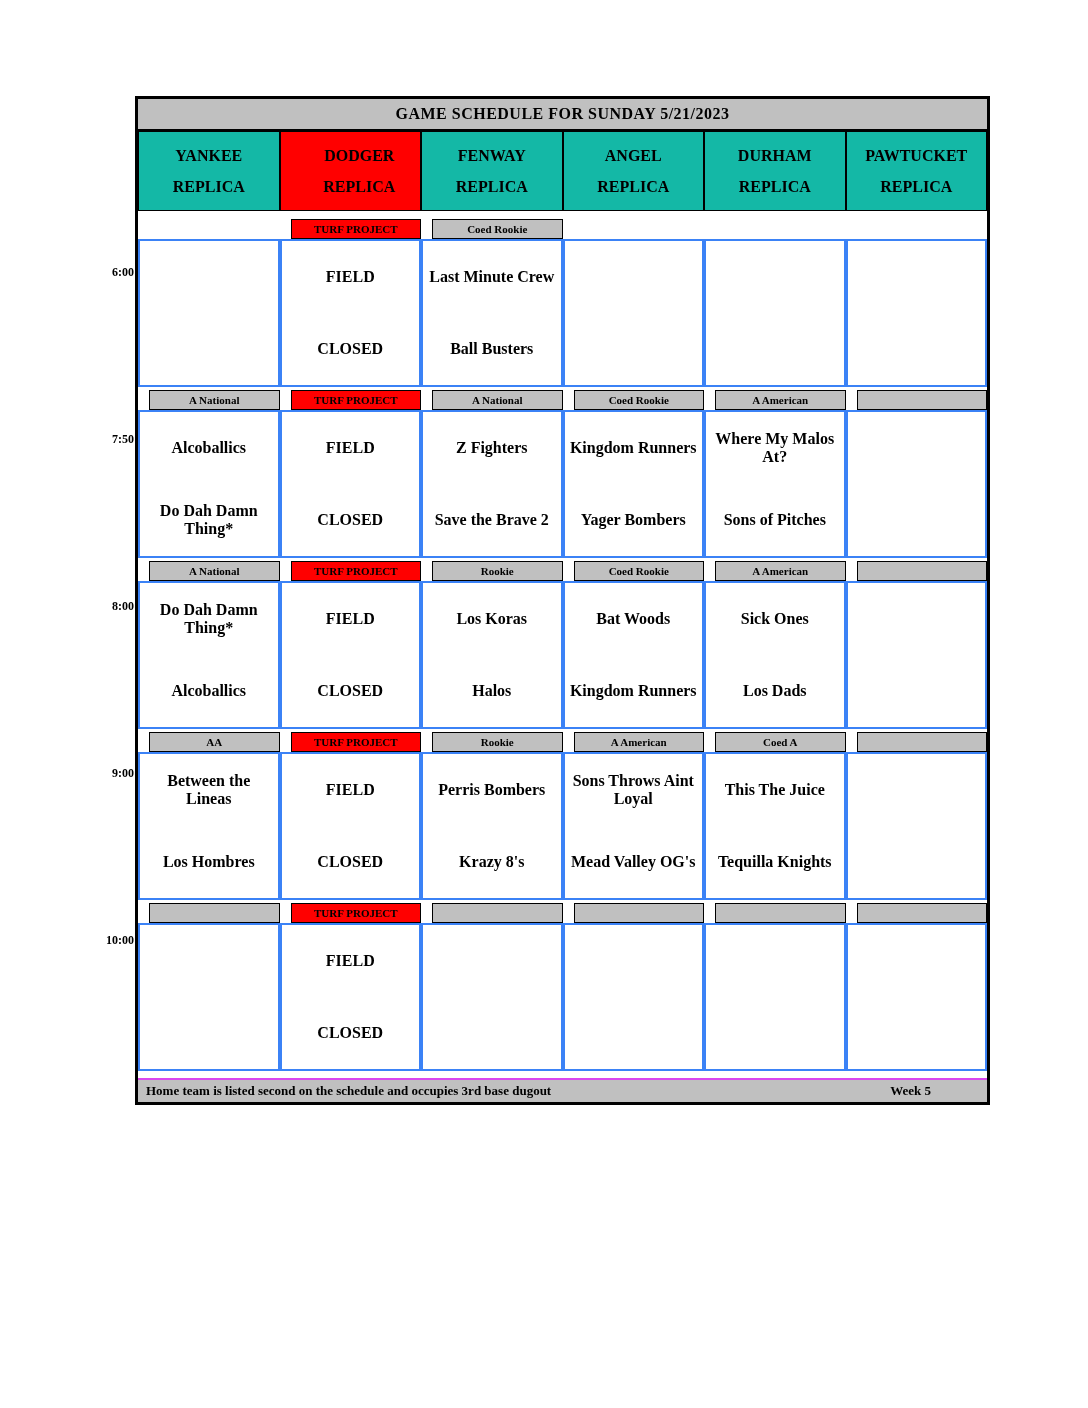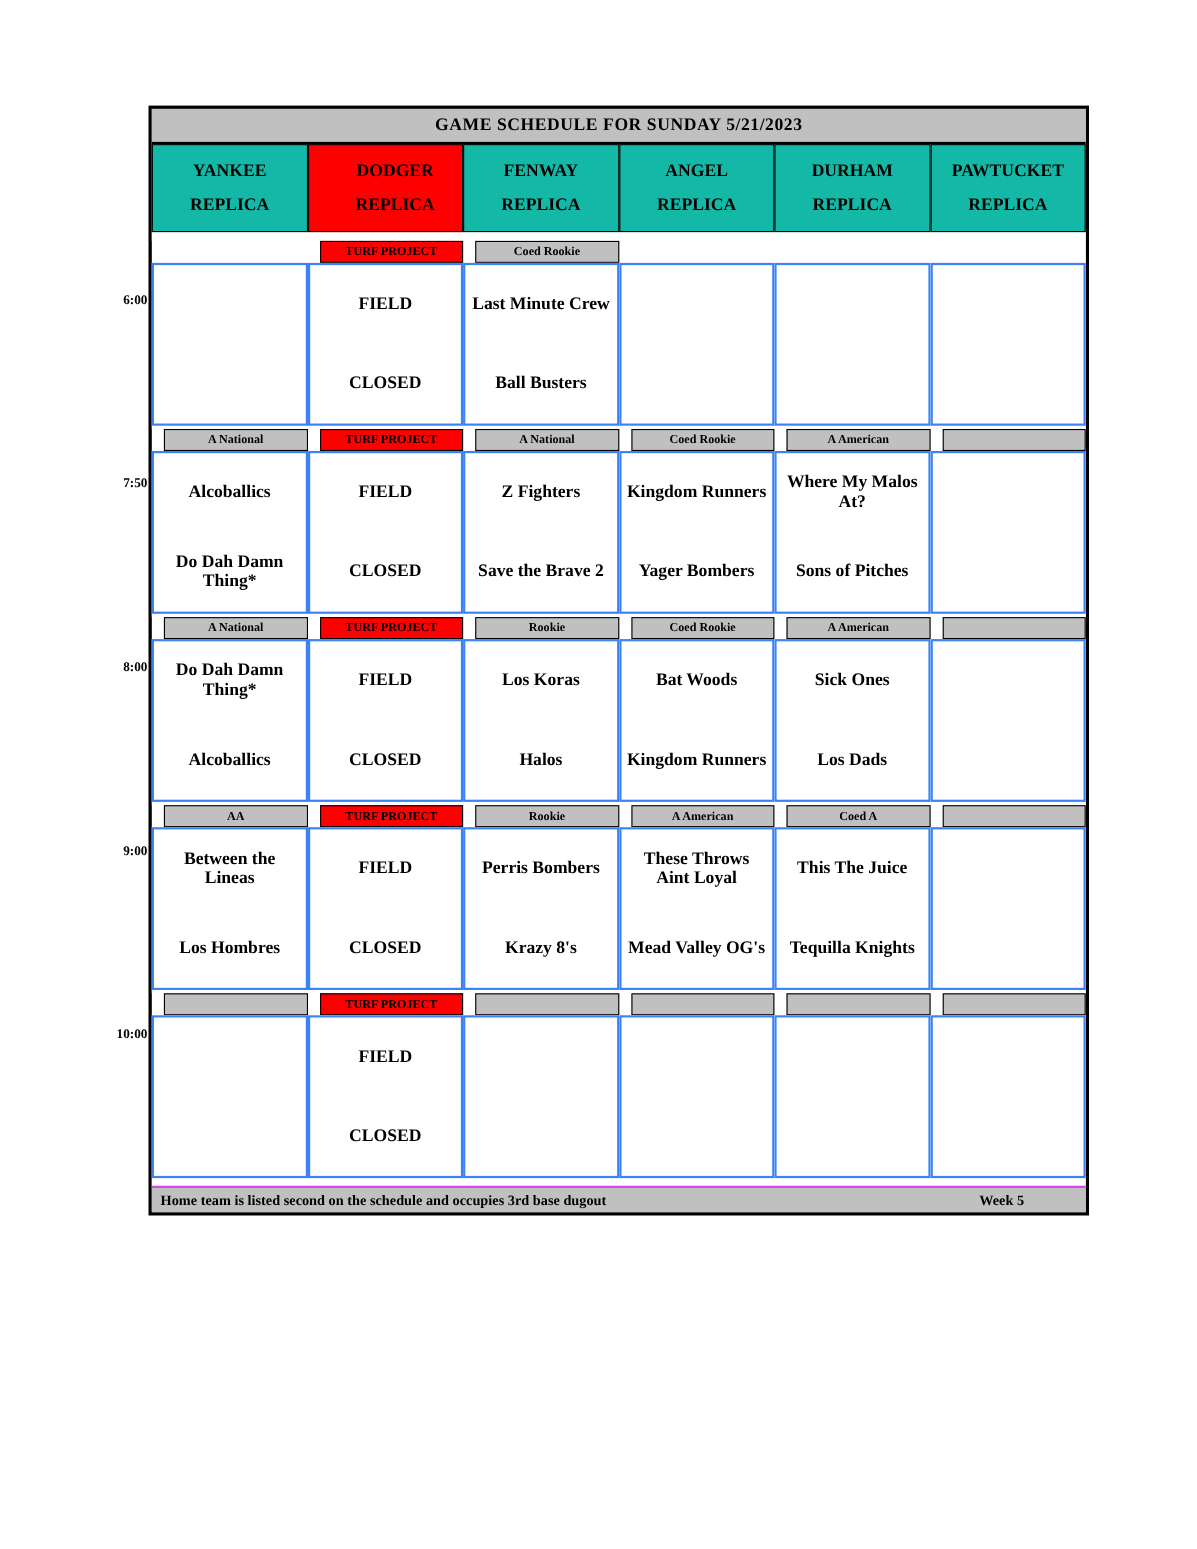--- a/index.html
+++ b/index.html
@@ -238,21 +238,21 @@
       </div>
       <div class="game-cell">
         <div class="team">FIELD</div>
         <div class="team">CLOSED</div>
       </div>
       <div class="game-cell">
         <div class="team">Perris Bombers</div>
         <div class="team">Krazy 8's</div>
       </div>
       <div class="game-cell">
-        <div class="team">These Throws Aint Loyal</div>
+        <div class="team">Sons Throws Aint Loyal</div>
         <div class="team">Mead Valley OG's</div>
       </div>
       <div class="game-cell">
         <div class="team">This The Juice</div>
         <div class="team">Tequilla Knights</div>
       </div>
       <div class="game-cell">
         <div class="team"></div>
         <div class="team"></div>
       </div>

